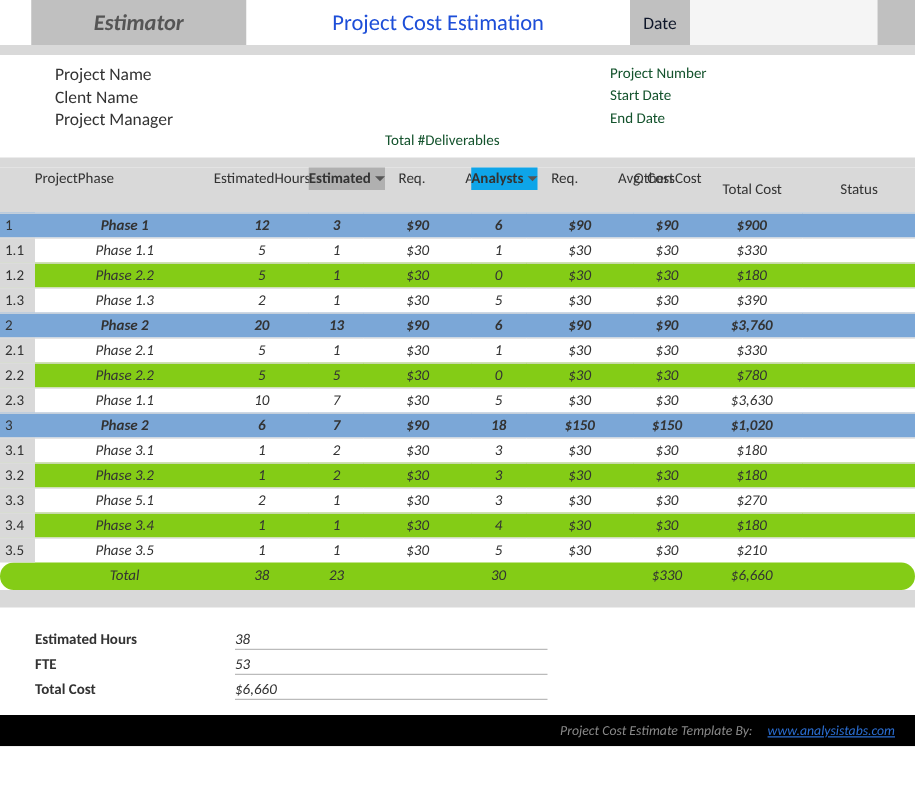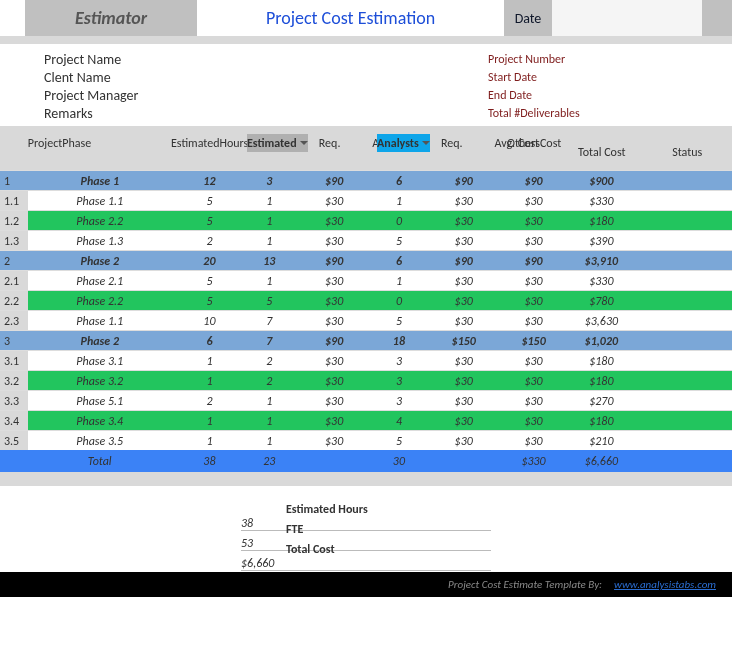--- a/index.html
+++ b/index.html
@@ -11,52 +11,52 @@
 .date-label { background: #c0c0c0; color: #0f172a; width: 48px; display: flex; align-items: center; justify-content: center; font-size: 14px; }
 .date-input { width: 150px; background: #f5f5f5; }
 .gray-cap { width: 30px; background: #c0c0c0; }
 
 .gray-thin { height: 8px; background: #d9d9d9; }
 
 .meta { padding: 6px 8px 4px; }
 .meta-row { display: flex; height: 18px; align-items: center; }
 .meta-label-left { width: 180px; font-size: 14px; color: #333; padding-left: 36px; }
 .meta-gap { width: 300px; }
-.meta-label-right { width: 120px; font-size: 12px; color: #7f1d1d; }
+.meta-label-right { width: 120px; font-size: 12px; color: #14532d; }
 
 .tbl-head { display: flex; background: #d9d9d9; text-align: center; font-size: 12px; }
 .tbl-head .cell { display: flex; align-items: center; justify-content: center; padding: 2px 0; }
 .w-idx { width: 28px; }
 .w-phase { width: 144px; }
 .w-hours { width: 76px; }
 .w-req { width: 44px; }
 .w-avg { width: 86px; }
 .w-others { width: 54px; }
 .w-total { width: 82px; }
 .w-status { width: 90px; }
 .dev-strip, .ana-strip { background: #b0b0b0; font-weight: bold; display: flex; align-items: center; justify-content: center; height: 18px; }
 .ana-strip { background: #0ea5e9; }
 .tblhead-stack { display: flex; flex-direction: row; }
 .tblhead-sub { display: flex; }
 .tblhead-sub .cell { height: 18px; }
 
 .row { display: flex; height: 20px; font-size: 12px; }
 .row .cell { display: flex; align-items: center; justify-content: center; border-top: 1px solid #ddd; }
-.row.alt { background: #22c55e; }
+.row.alt { background: #84cc16; }
 .row.phase { background: #7ba7d7; font-style: italic; font-weight: bold; }
 .row .w-idx { background: #d9d9d9; font-style: normal; font-weight: normal; justify-content: flex-start; padding-left: 4px; }
 .row.phase .w-idx { background: #7ba7d7; }
 .row .w-phase { font-style: italic; }
 .row .w-hours, .row .w-req, .row .w-avg, .row .w-others, .row .w-total { font-style: italic; }
 
-.total-row { display: flex; height: 22px; background: #3b82f6; font-size: 12px; font-style: italic; }
+.total-row { display: flex; height: 22px; background: #84cc16; font-size: 12px; font-style: italic; border-radius: 11px; }
 .total-row .cell { display: flex; align-items: center; justify-content: center; }
 
 .summary { padding: 16px 28px 10px; }
-.summary-row { display: flex; height: 20px; align-items: center; font-size: 12px; font-weight: bold; flex-direction: column; }
+.summary-row { display: flex; height: 20px; align-items: center; font-size: 12px; font-weight: bold; }
 .summary-label { width: 160px; }
 .summary-val { width: 250px; border-bottom: 1px solid #bbb; font-style: italic; font-weight: normal; }
 
 .footer { display: flex; justify-content: flex-end; padding: 6px 16px; background: #000000; font-style: italic; font-size: 11px; color: #888; gap: 12px; }
 .footer-link { color: #2a6dd1; text-decoration: underline; }
 
 .tri { width: 0; height: 0; border-left: 4px solid transparent; border-right: 4px solid transparent; border-top: 4px solid #555; margin-left: 3px; display: inline-block; }
 </style>
 </head>
 <body>
@@ -80,21 +80,20 @@
       <div class="meta-label-left">Clent Name</div>
       <div class="meta-gap"></div>
       <div class="meta-label-right">Start Date</div>
     </div>
   <div class="meta-row">
       <div class="meta-label-left">Project Manager</div>
       <div class="meta-gap"></div>
       <div class="meta-label-right">End Date</div>
     </div>
   <div class="meta-row">
-      <div class="meta-label-left">Remarks</div>
       <div class="meta-gap"></div>
       <div class="meta-label-right">Total #Deliverables</div>
     </div>
 </div>
 <div class="gray-thin"></div>
 
 <div class="tbl-head">
   <div class="cell w-idx"></div>
   <div class="tblhead-stack w-phase">
     <div class="cell" style="height:18px">Project</div>
@@ -183,21 +182,21 @@
     </div>
     <div class="row phase">
       <div class="cell w-idx">2</div>
       <div class="cell w-phase">Phase 2</div>
       <div class="cell w-hours">20</div>
       <div class="cell w-req">13</div>
       <div class="cell w-avg">$90</div>
       <div class="cell w-req">6</div>
       <div class="cell w-avg">$90</div>
       <div class="cell w-others">$90</div>
-      <div class="cell w-total">$3,910</div>
+      <div class="cell w-total">$3,760</div>
       <div class="cell w-status"></div>
     </div>
     <div class="row">
       <div class="cell w-idx">2.1</div>
       <div class="cell w-phase">Phase 2.1</div>
       <div class="cell w-hours">5</div>
       <div class="cell w-req">1</div>
       <div class="cell w-avg">$30</div>
       <div class="cell w-req">1</div>
       <div class="cell w-avg">$30</div>

